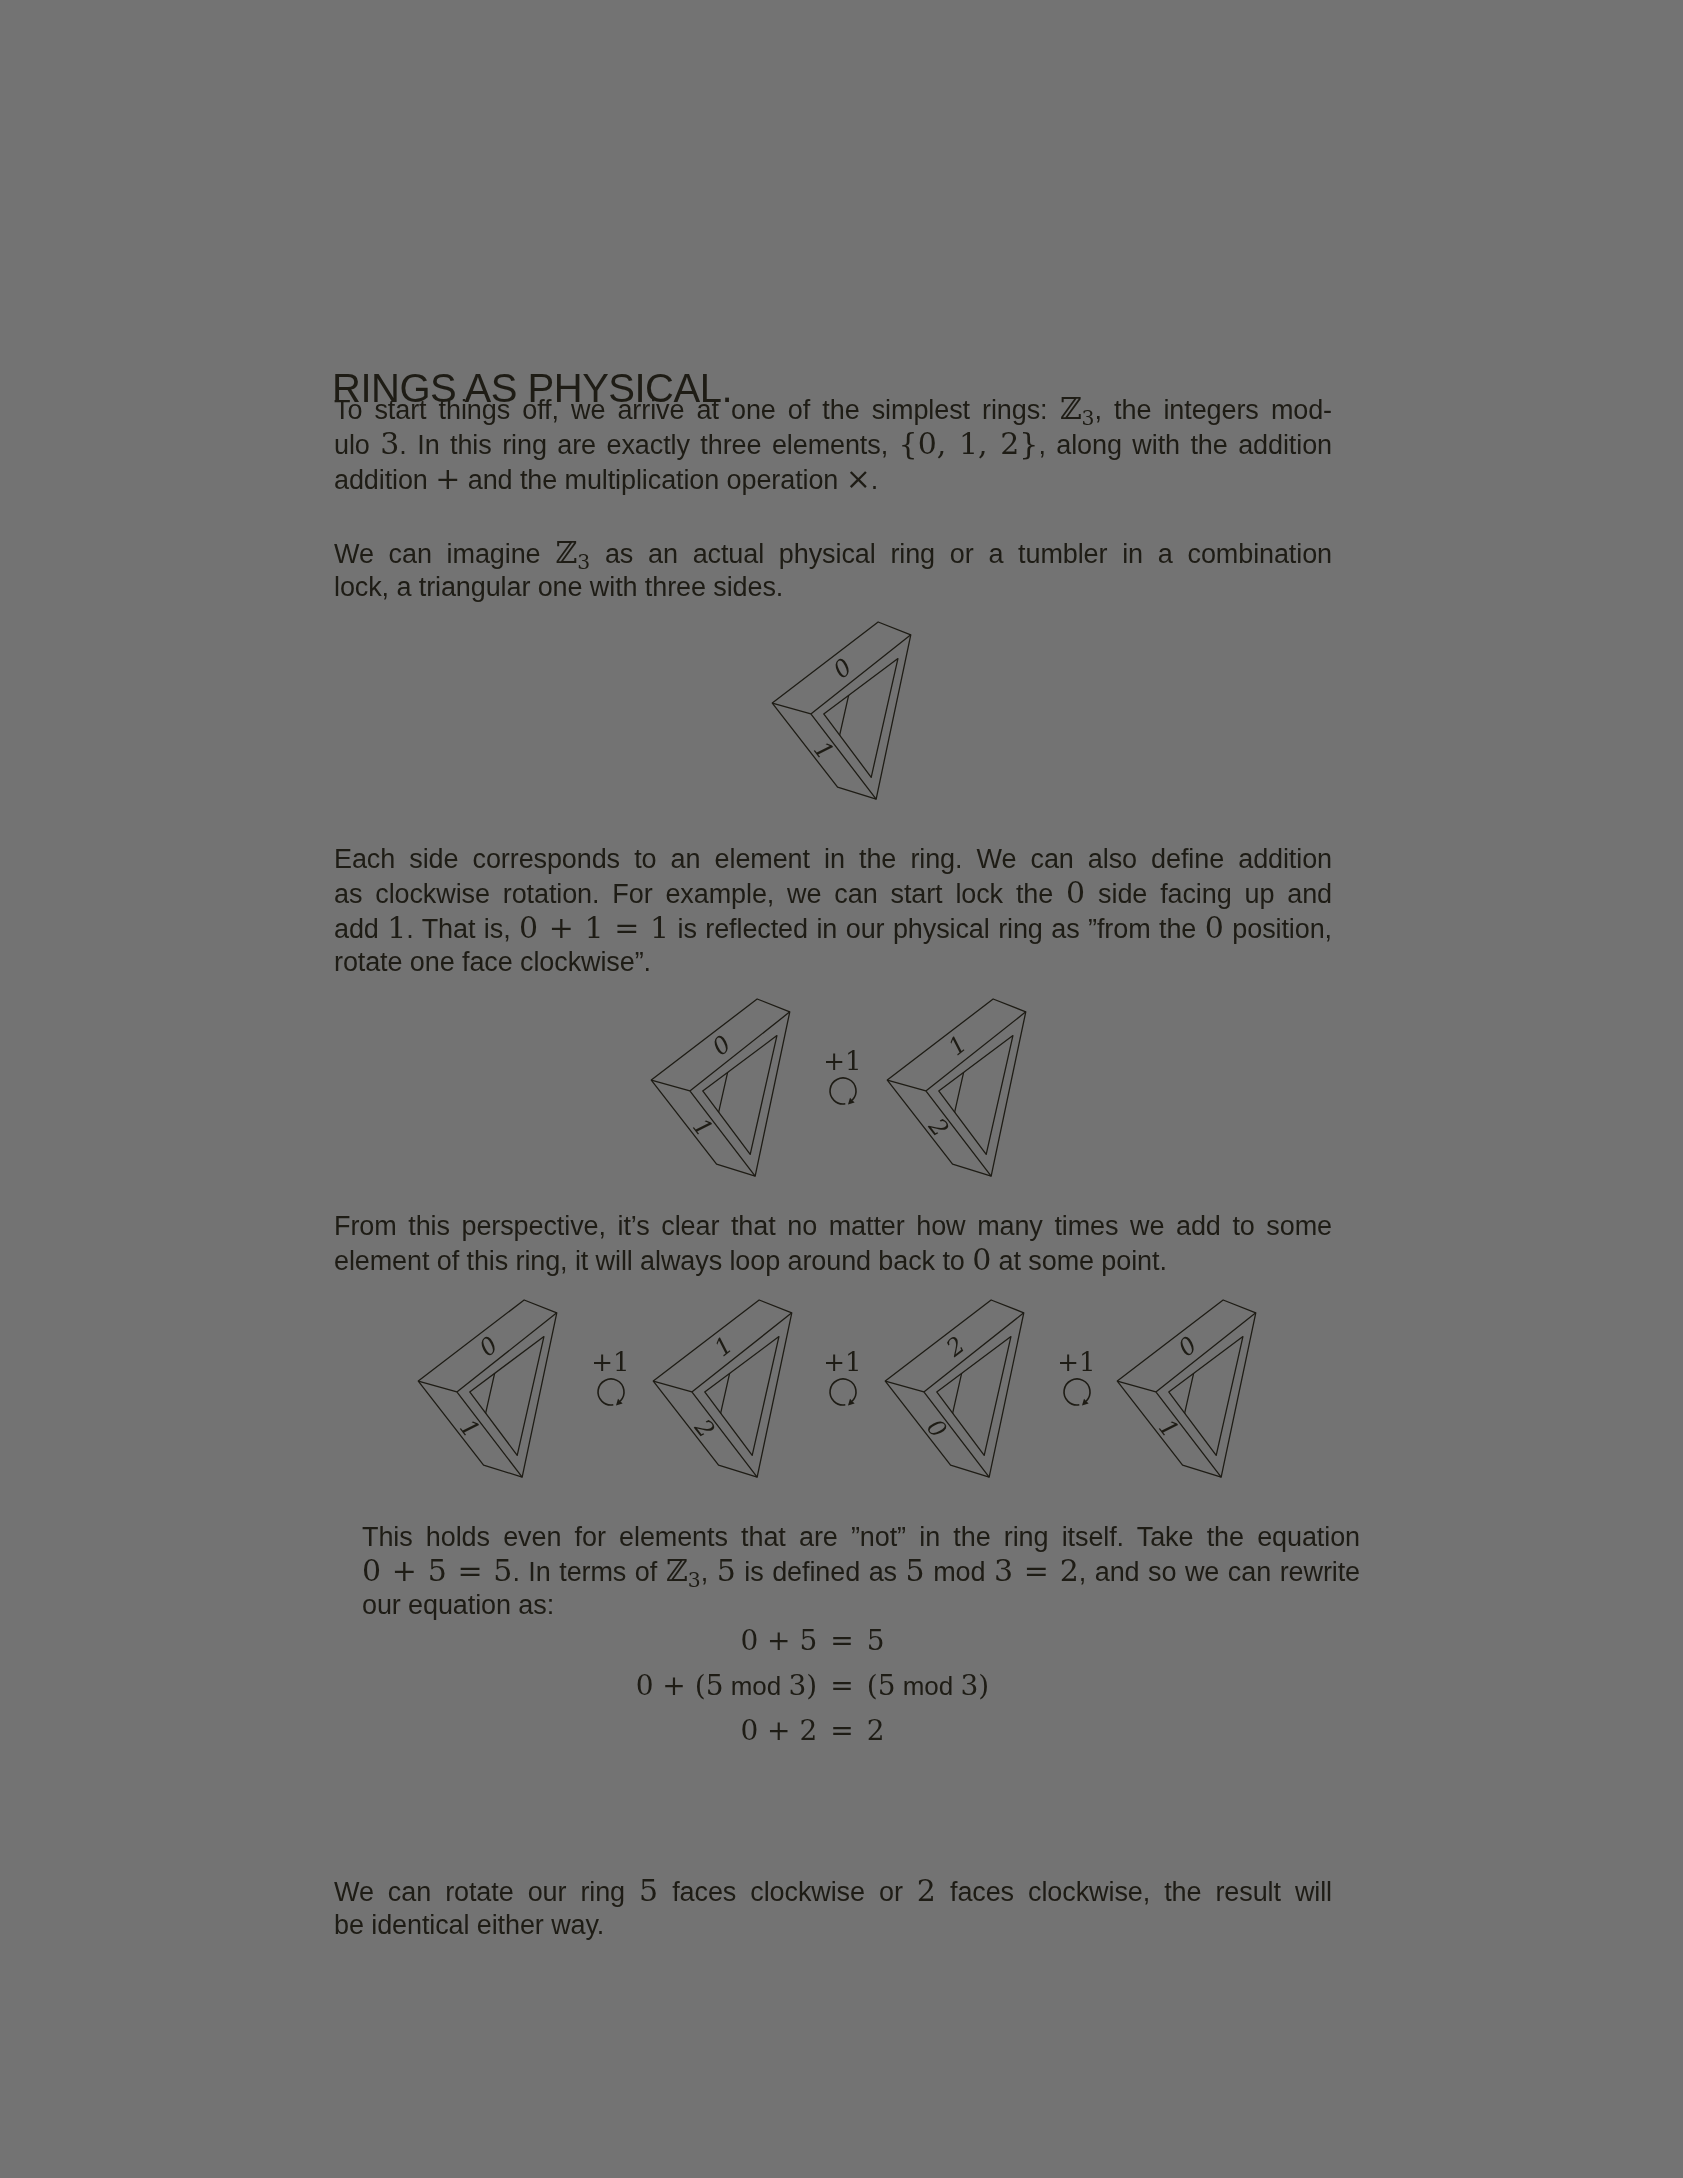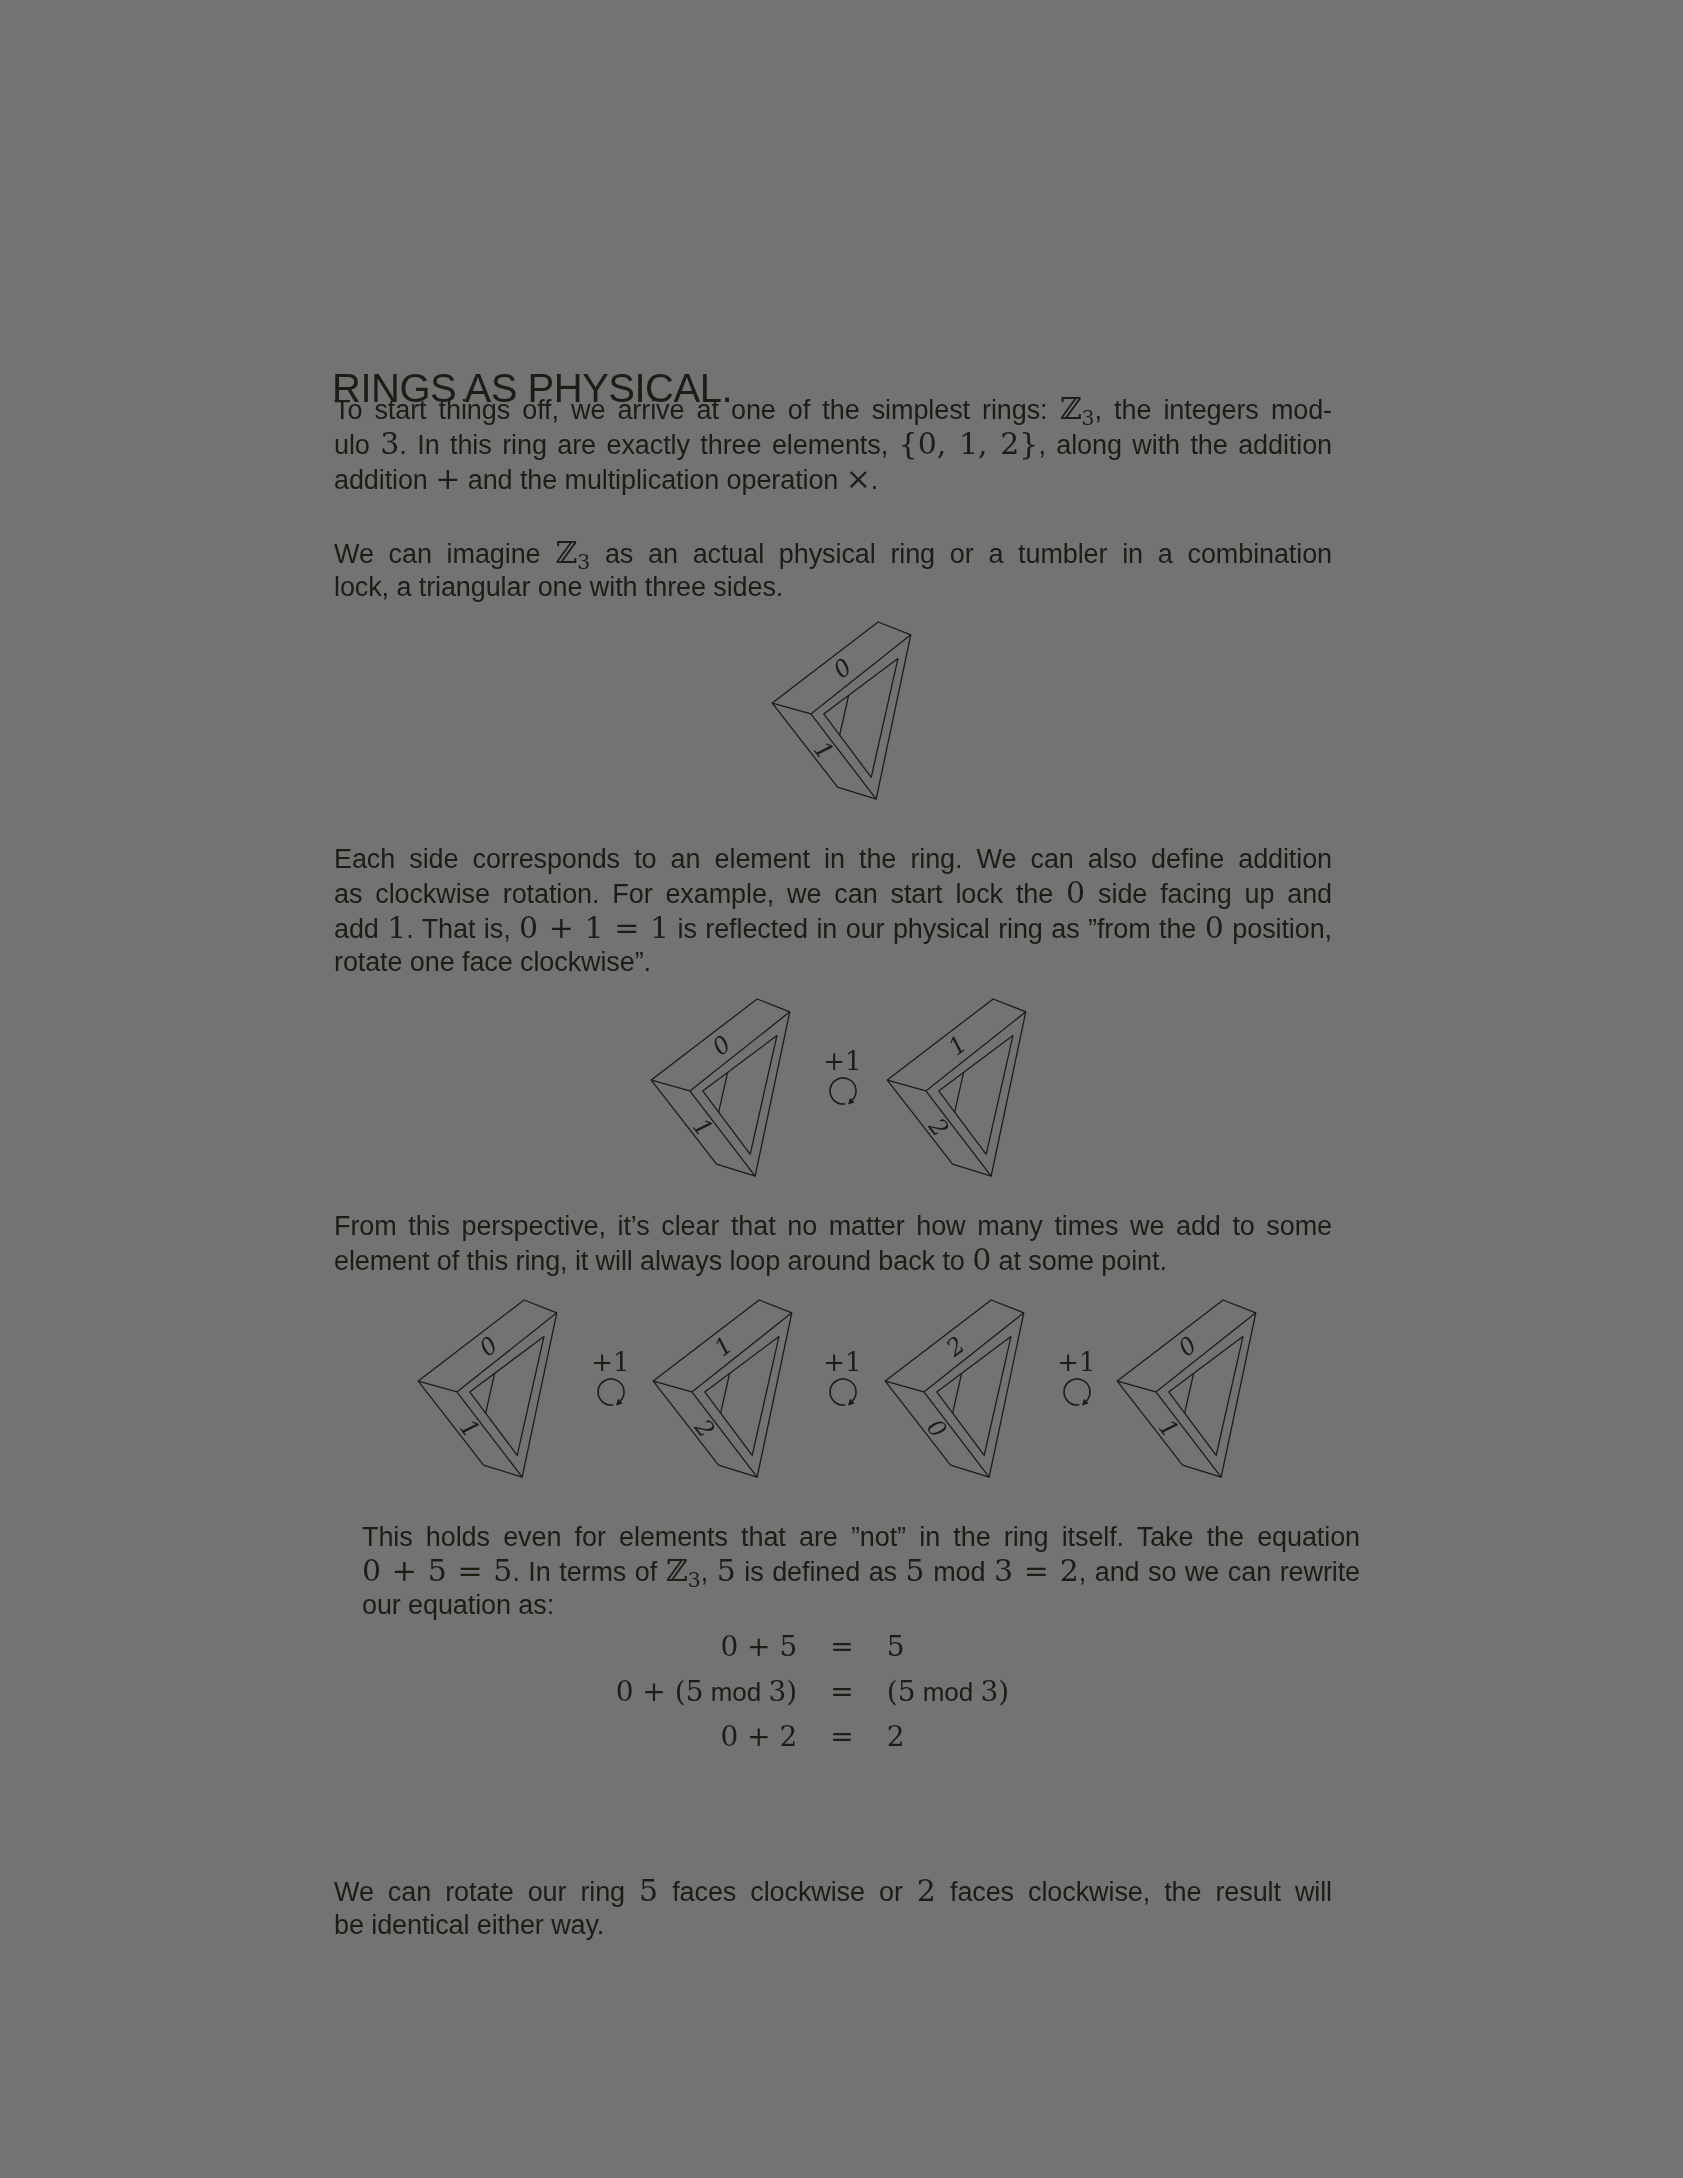--- a/index.html
+++ b/index.html
@@ -18,21 +18,21 @@
   .math { font-family:"DejaVu Serif", serif; font-size:30px; letter-spacing:0; }
   .math sub { font-size:0.68em; vertical-align:-0.28em; line-height:0; }
   .fig { position:absolute; left:0; top:0; width:1683px; height:0; }
   .ring { position:absolute; overflow:visible; }
   .rdig { font-family:"DejaVu Serif", serif; font-style:italic; font-size:24px;
           text-anchor:middle; dominant-baseline:central; }
   .op { position:absolute; width:61px; text-align:center; }
   .oplabel { font-family:"DejaVu Serif", serif; font-size:26px; line-height:28px; }
   .op svg { display:block; margin:0 auto; }
   #equations { position:absolute; left:347px; width:990px; }
-  .eqrow { display:flex; height:45px; align-items:center;gap:20px; }
+  .eqrow { display:flex; height:45px; align-items:flex-start; }
   .eqrow .lhs { flex:1; text-align:right; }
   .eqrow .rhs { flex:1; text-align:left; }
   .eqrow .eqs { padding:0 13px; }
   .eqm { font-family:"DejaVu Serif", serif; font-size:28px; }
   .eqmod { font-family:"Liberation Sans", sans-serif; font-size:26px; }
 </style>
 </head>
 <body>
 
 <div id="page" style="background: #737373; color: rgb(30, 28, 21);">

